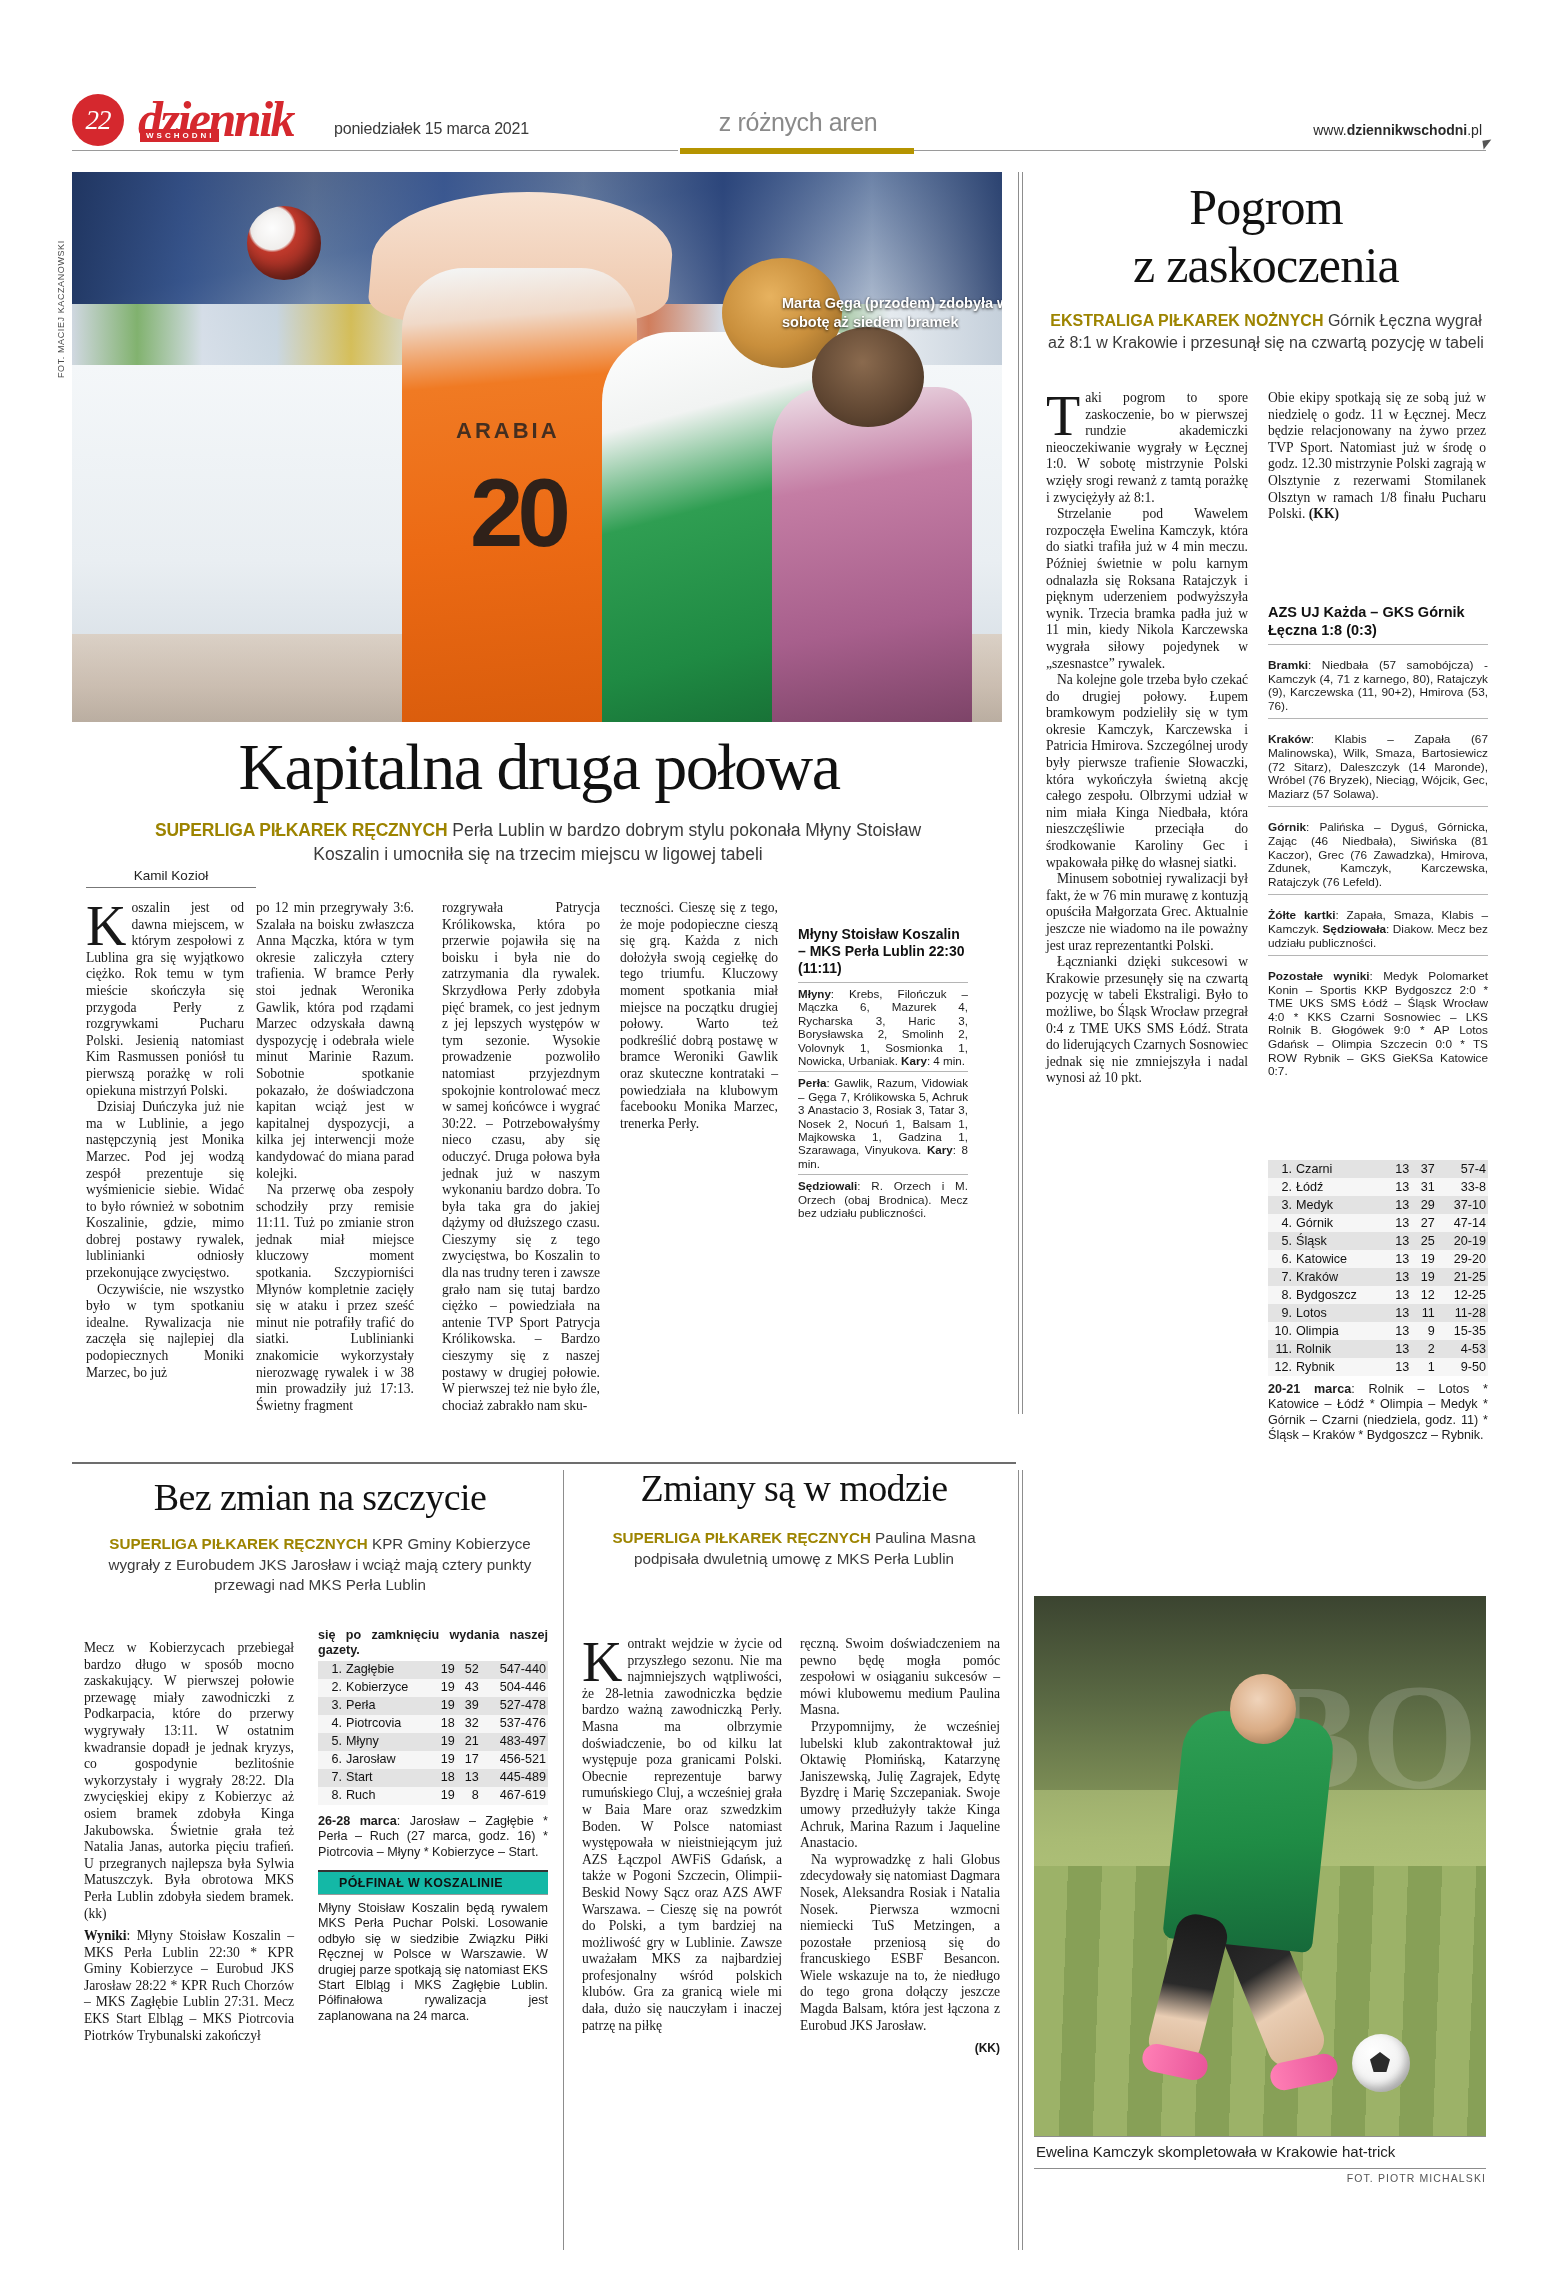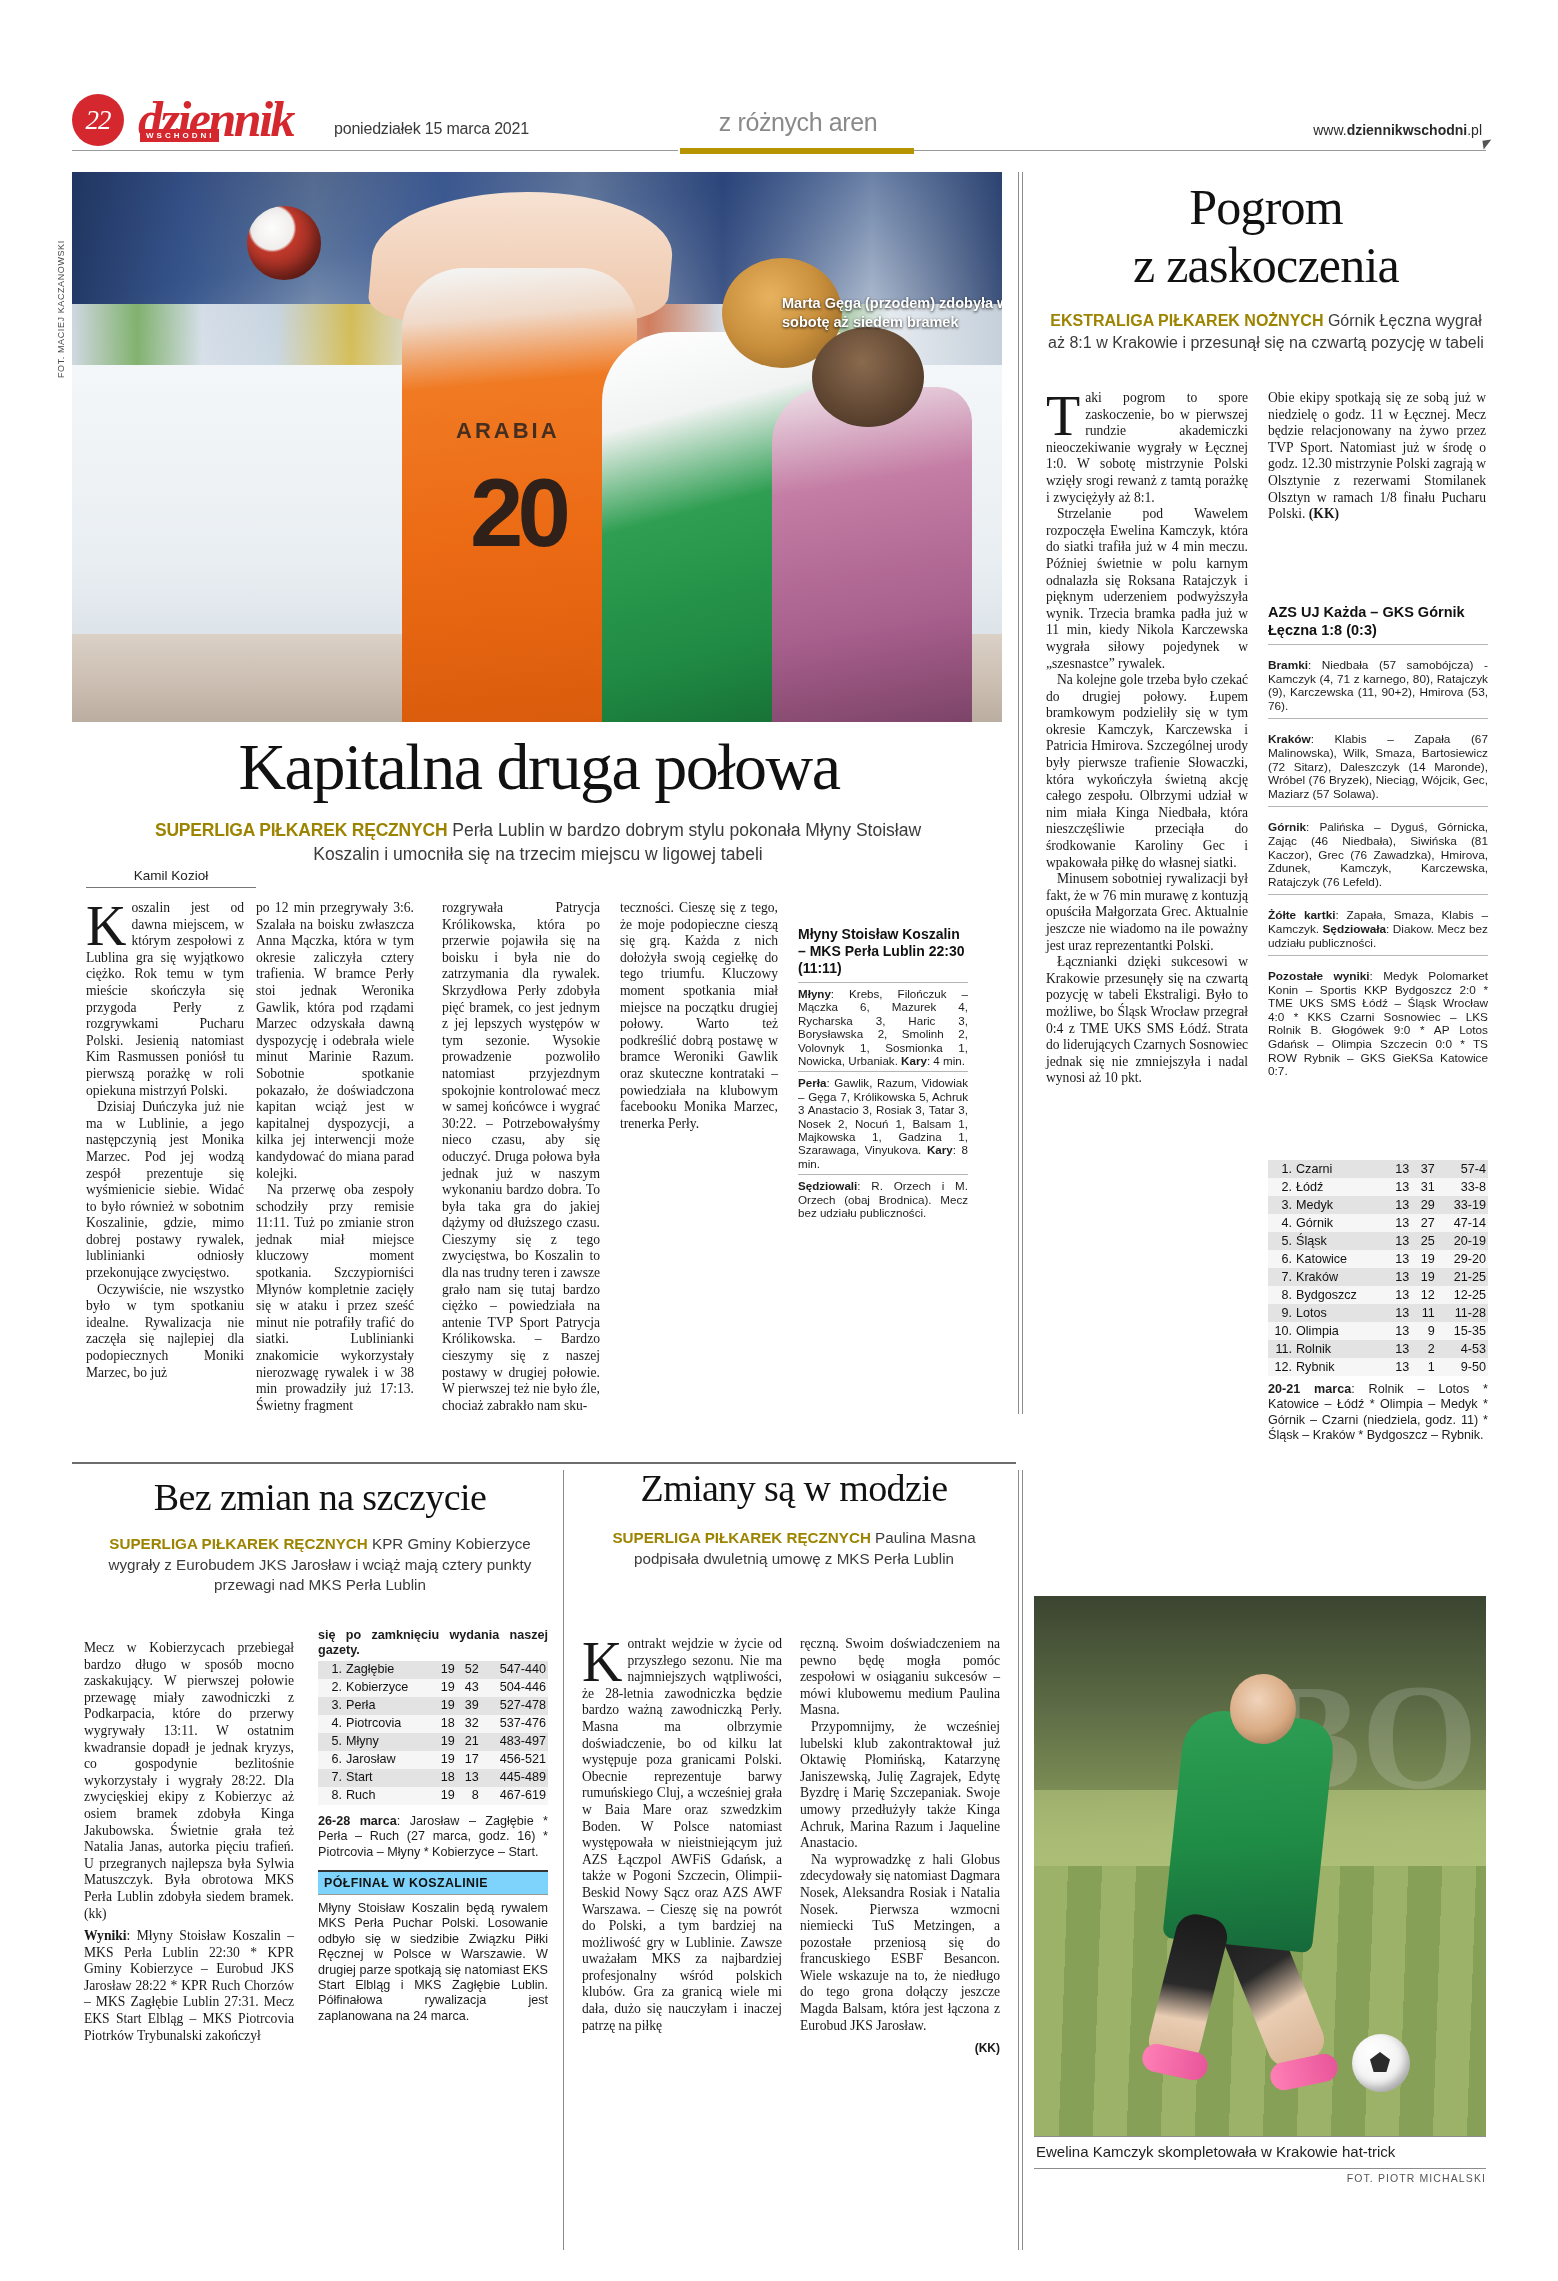--- a/index.html
+++ b/index.html
@@ -255,22 +255,22 @@
     text-align:justify; color:#181818; }
   .a2c1 p { margin:0; text-indent:11px; }
   .a2c1 p.first { text-indent:0; }
 
   .a2c2 { position:absolute; left:318px; top:1628px; width:230px;
     font-family:"Liberation Sans", sans-serif; }
   .a2c2 .small { font-size:12.6px; line-height:15.4px; color:#1c1c1c; text-align:justify; }
   .a2c2 .bold { font-weight:bold; }
 
   .sub-banner {
-    background:#7dd3fc; font-size:12.4px; font-weight:bold; letter-spacing:.4px;
-    padding:4px 6px; color:#111; margin-top:10px;
+    background:#14b8a6; font-size:12.4px; font-weight:bold; letter-spacing:.4px;
+    padding:4px 21px; color:#111; margin-top:10px;
     border-top:2px solid #333; border-bottom:1px solid #999;
   }
 
   .a3-head {
     position:absolute; left:578px; top:1466px; width:432px; text-align:center;
     font-family:"Liberation Serif", serif; font-size:38px; line-height:44px; color:#111;
     letter-spacing:-0.6px;
   }
   .a3-lead {
     position:absolute; left:580px; top:1528px; width:428px; text-align:center;
@@ -464,21 +464,21 @@
             <td class="nm">Łódź</td>
             <td class="r">13</td>
             <td class="r">31</td>
             <td class="r">33-8</td>
           </tr>
         <tr>
             <td class="pos">3.</td>
             <td class="nm">Medyk</td>
             <td class="r">13</td>
             <td class="r">29</td>
-            <td class="r">33-19</td>
+            <td class="r">37-10</td>
           </tr>
         <tr>
             <td class="pos">4.</td>
             <td class="nm">Górnik</td>
             <td class="r">13</td>
             <td class="r">27</td>
             <td class="r">47-14</td>
           </tr>
         <tr>
             <td class="pos">5.</td>

